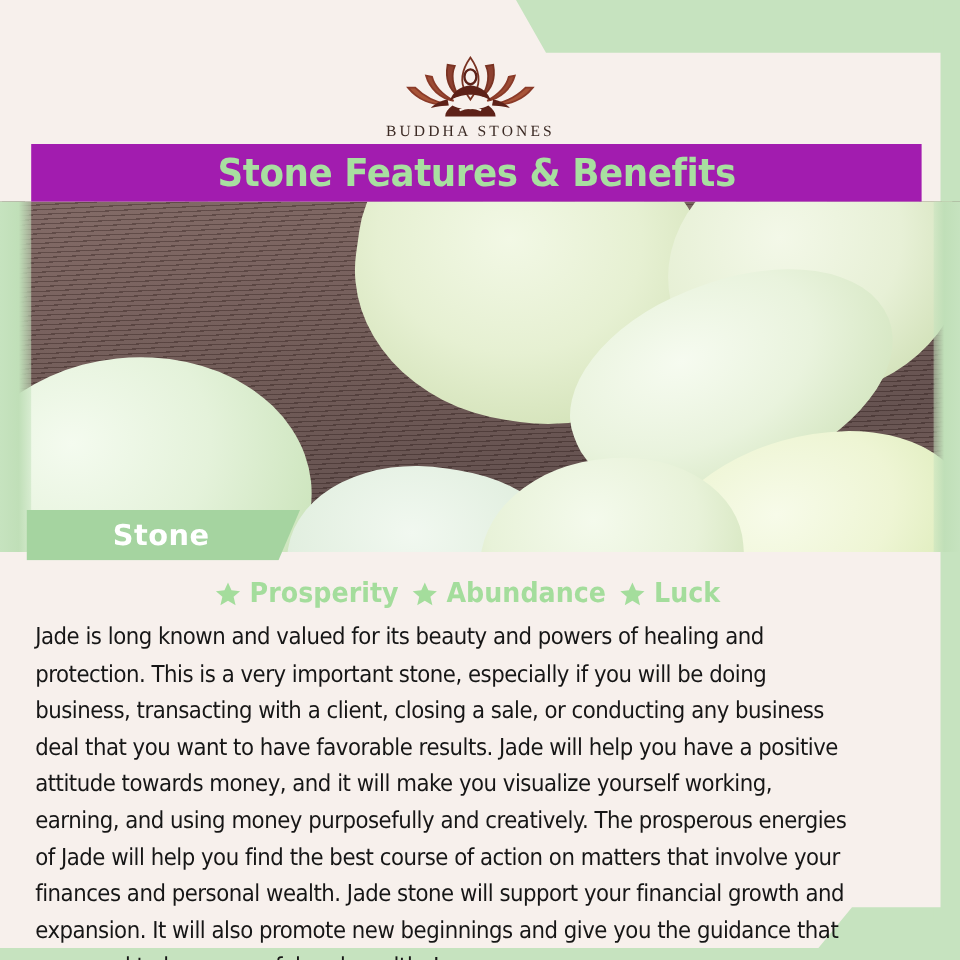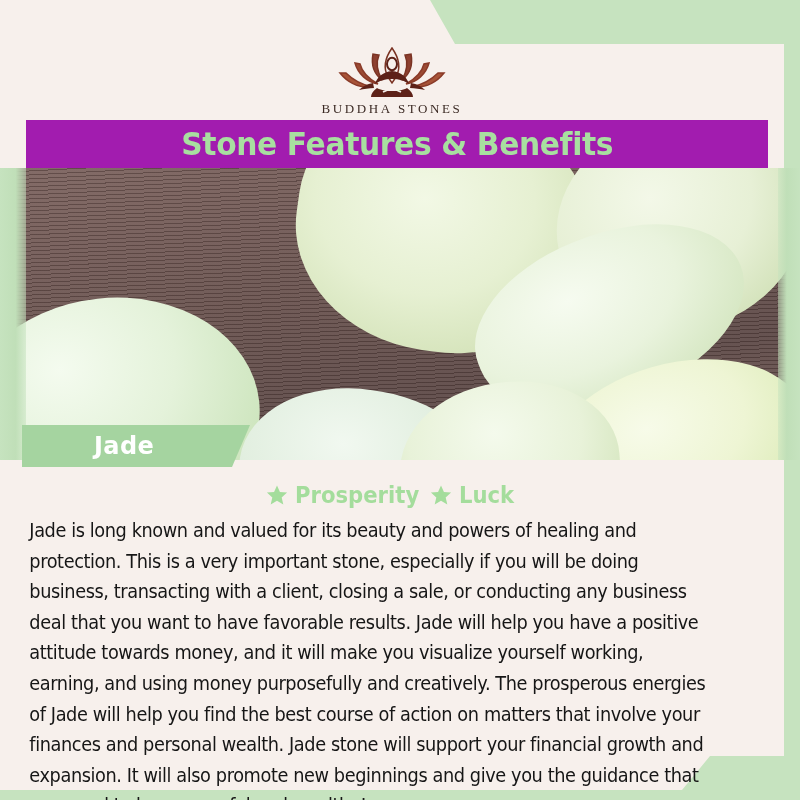--- a/index.html
+++ b/index.html
@@ -190,33 +190,39 @@
       <path d="M50 48 C55 45 63 45 68 48" fill="none" stroke="#f7f0ec" stroke-width="1.6"></path>
     </svg>
     <div class="brand-text">BUDDHA STONES</div>
   </div>
 
   <div class="title-banner">
     <div class="title-text">Stone Features &amp; Benefits</div>
   </div>
 
   <div class="jade-band">
-    <div class="jade-label">Jade</div>
+    <div class="jade-label">Stone</div>
   </div>
 
   <div class="benefits">
     <div class="benefit">
       <svg class="star-icon" viewBox="0 0 24 24">
         <polygon points="12,1.5 15.2,8.7 23,9.4 17.1,14.6 18.9,22.3 12,18.2 5.1,22.3 6.9,14.6 1,9.4 8.8,8.7" fill="#a4dd9c"></polygon>
       </svg>
       <span class="benefit-label">Prosperity</span>
     </div>
     <div class="benefit">
       <svg class="star-icon" viewBox="0 0 24 24">
         <polygon points="12,1.5 15.2,8.7 23,9.4 17.1,14.6 18.9,22.3 12,18.2 5.1,22.3 6.9,14.6 1,9.4 8.8,8.7" fill="#a4dd9c"></polygon>
       </svg>
+      <span class="benefit-label">Abundance</span>
+    </div>
+    <div class="benefit">
+      <svg class="star-icon" viewBox="0 0 24 24">
+        <polygon points="12,1.5 15.2,8.7 23,9.4 17.1,14.6 18.9,22.3 12,18.2 5.1,22.3 6.9,14.6 1,9.4 8.8,8.7" fill="#a4dd9c"></polygon>
+      </svg>
       <span class="benefit-label">Luck</span>
     </div>
   </div>
 
   <div class="body-copy">Jade is long known and valued for its beauty and powers of healing and protection. This is a very important stone, especially if you will be doing business, transacting with a client, closing a sale, or conducting any business deal that you want to have favorable results. Jade will help you have a positive attitude towards money, and it will make you visualize yourself working, earning, and using money purposefully and creatively. The prosperous energies of Jade will help you find the best course of action on matters that involve your finances and personal wealth. Jade stone will support your financial growth and expansion. It will also promote new beginnings and give you the guidance that you need to be successful and wealthy!</div>
 
 </div>
 
 </body></html>

